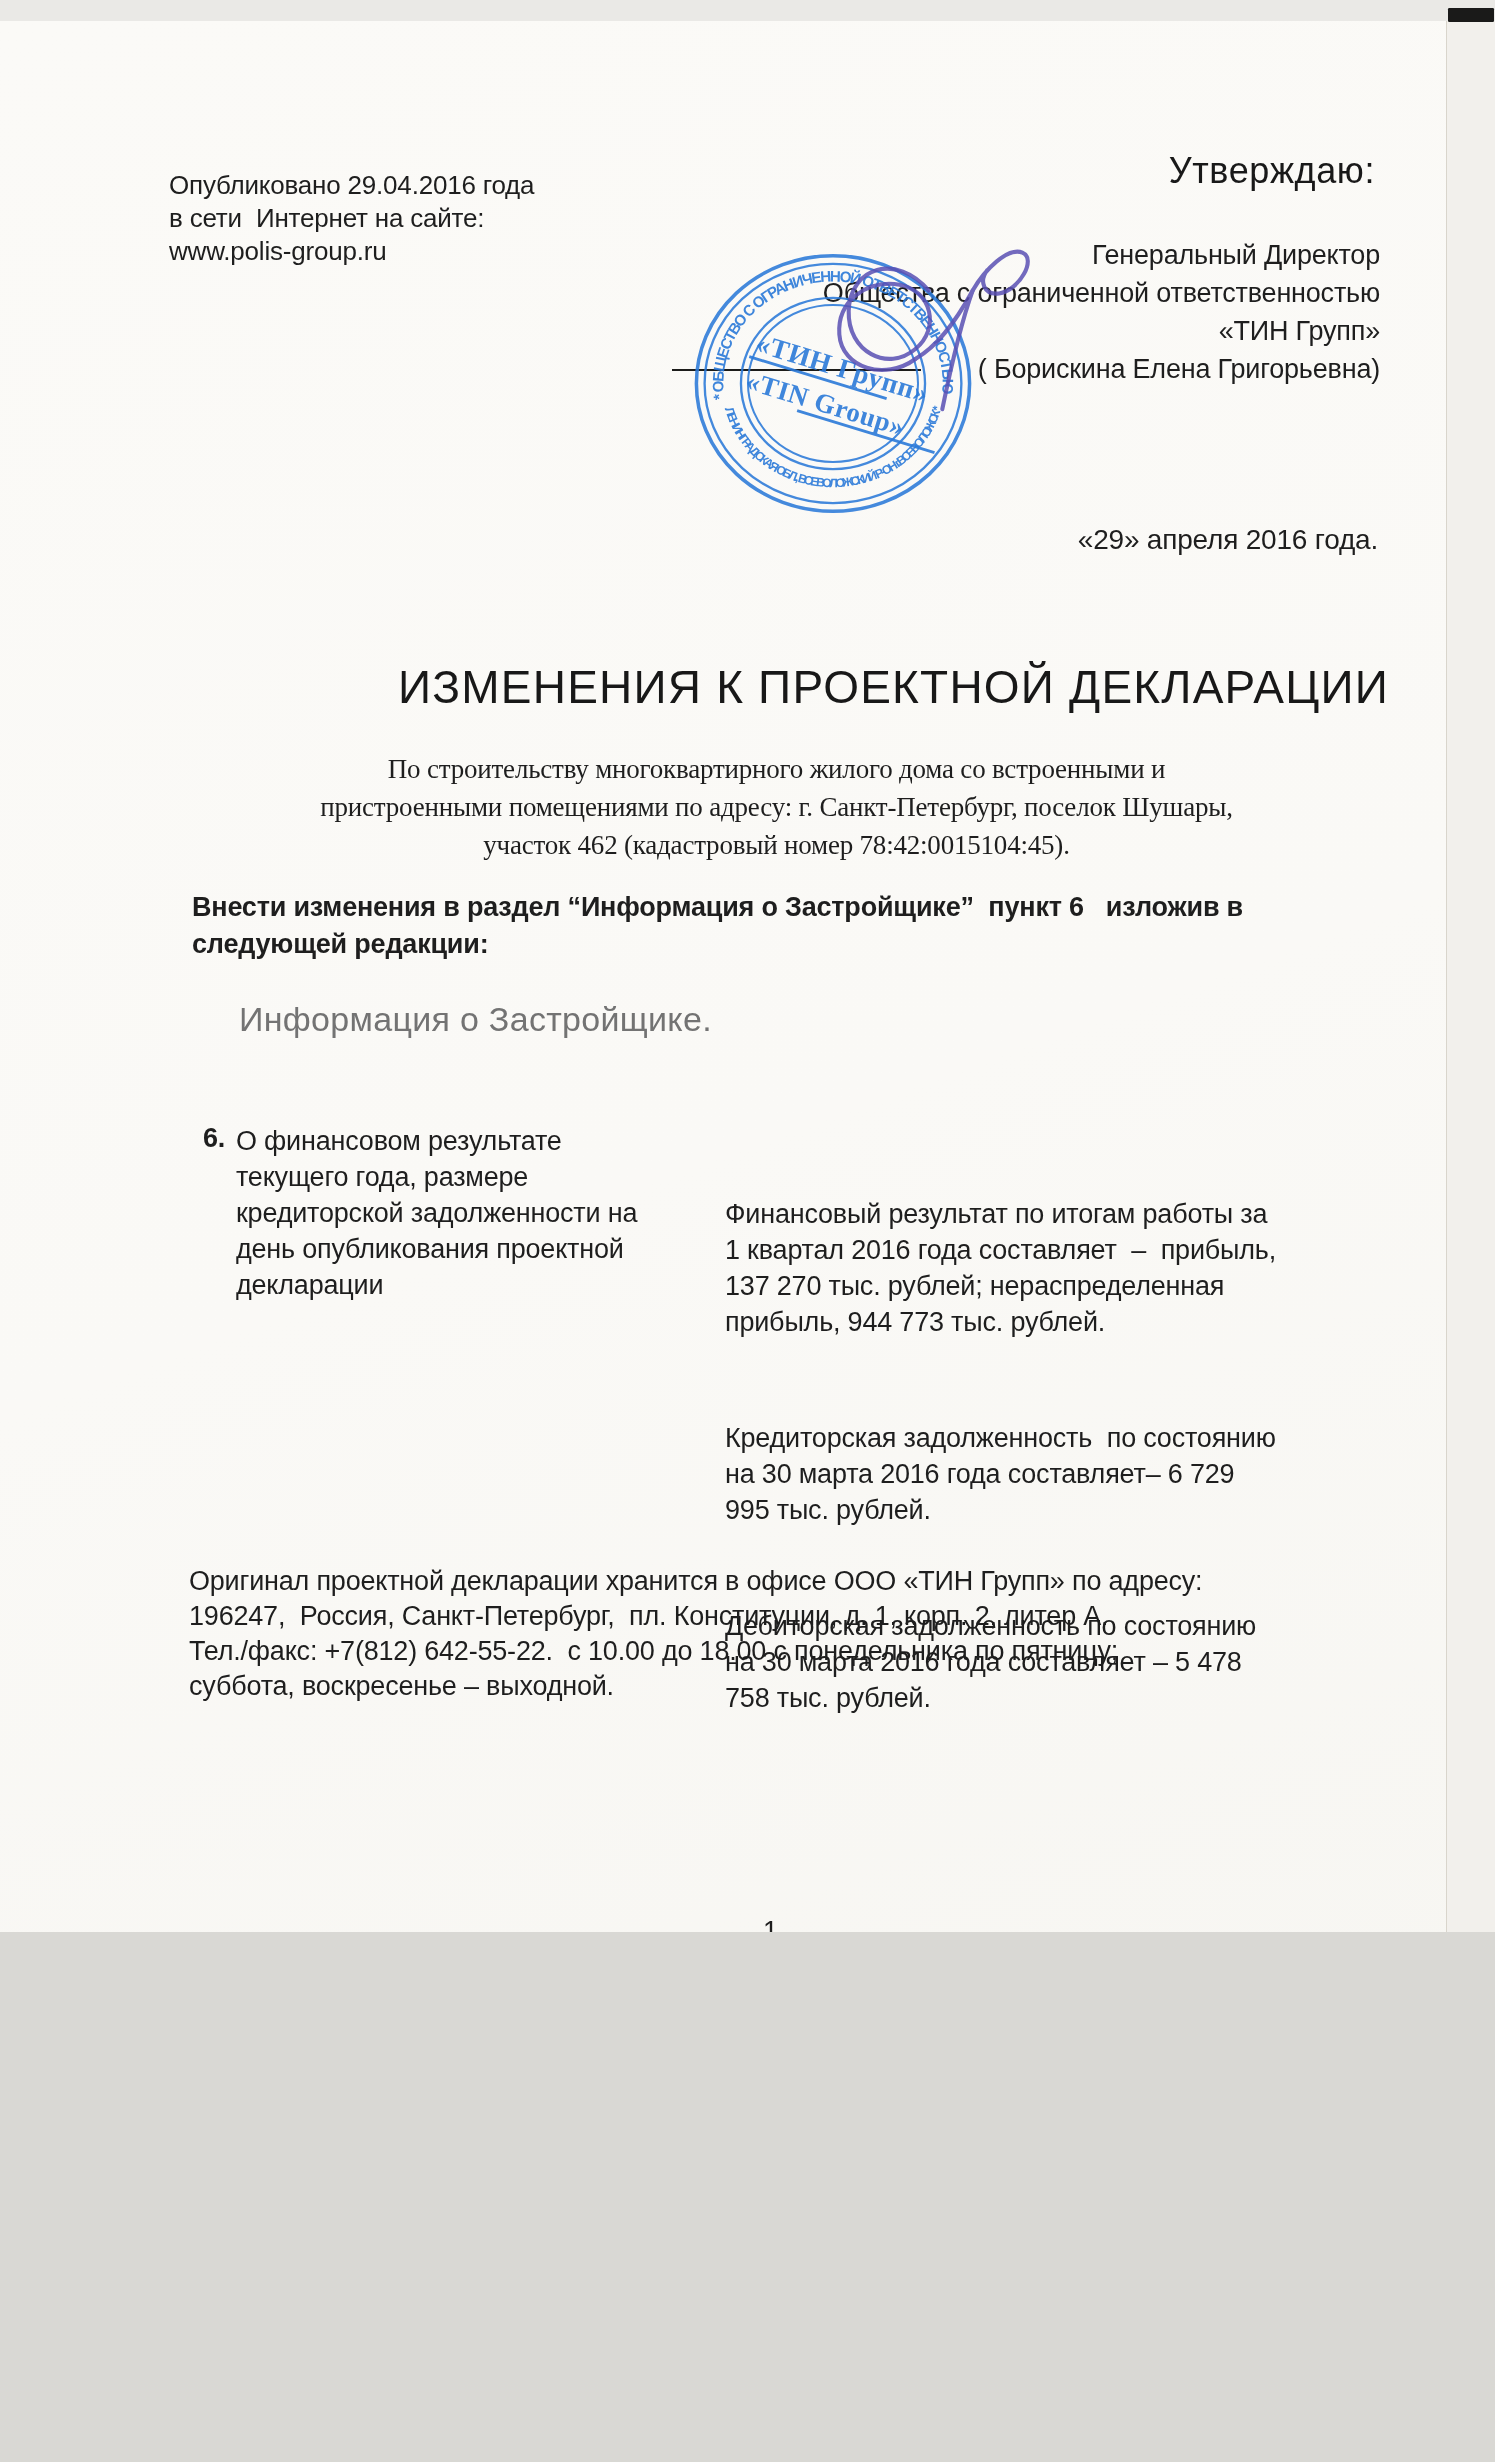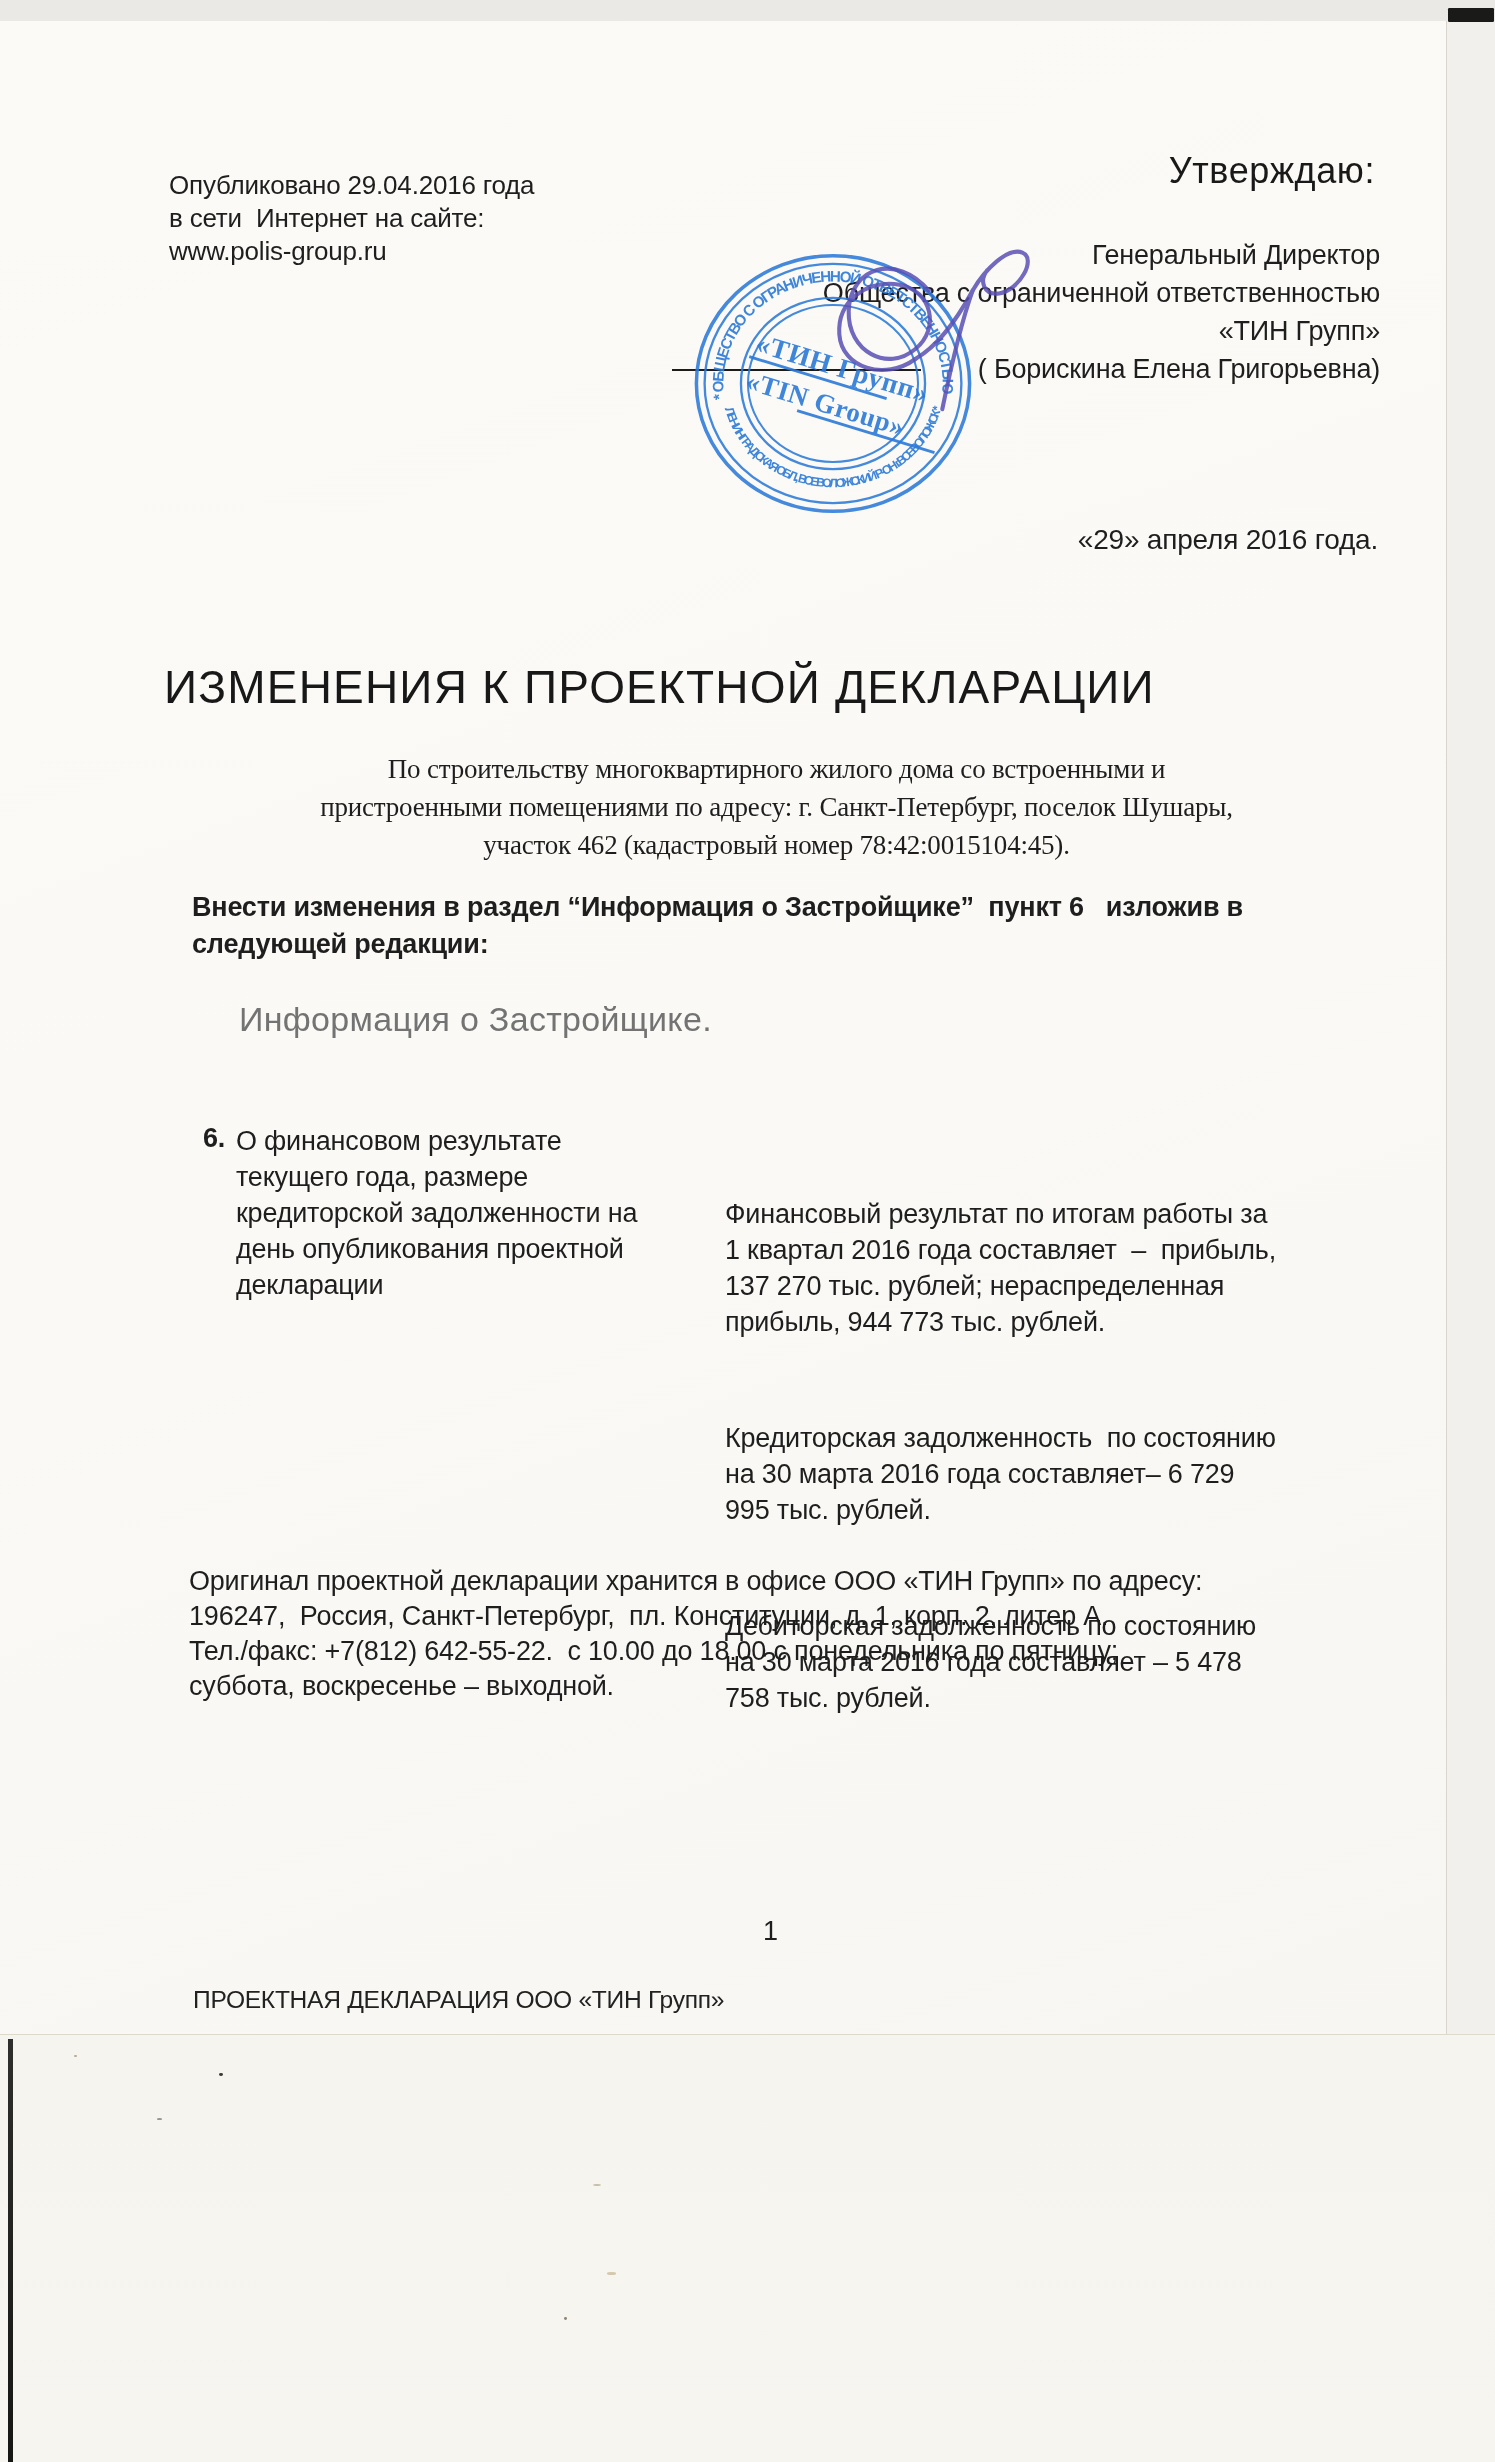--- a/index.html
+++ b/index.html
@@ -1,18 +1,18 @@
 <!DOCTYPE html>
 <html style="font-size:9.4px"><head>
 <meta charset="utf-8">
 <style>
   * { margin:0; padding:0; box-sizing:border-box; }
   body { background:#d9d8d4; font-family:"Liberation Sans",sans-serif; }
   .scan {
-    position:relative; width:1495px; height:2462px;
+    position:relative; width:1495px; height:1932px;
     background:#efedе9; background-color:#efede9; overflow:hidden;
   }
   .scanner-top-band { position:absolute; left:0; top:0; width:1495px; height:21px; background:#eae9e6; }
   .paper {
     position:absolute; left:0; top:21px; width:1447px; height:2013px;
     background:linear-gradient(160deg,#fbfaf7 0%,#faf9f6 55%,#f7f6f2 100%);
   }
   .right-strip { position:absolute; left:1447px; top:21px; width:48px; height:2013px; background:#f2f0ec; }
   .page-edge-right { position:absolute; left:1446px; top:21px; width:1.2px; height:2013px; background:#d9d5cc; }
   .second-sheet {
@@ -22,21 +22,21 @@
   }
   .corner-mark { position:absolute; left:1448px; top:8.2px; width:46px; height:14px; background:#1a1a19; border-radius:1.2px; }
   .edge-line { position:absolute; left:8.2px; top:2039px; width:4.7px; height:423px; background:linear-gradient(180deg,#2e2e2c,#161615); }
   .speck { position:absolute; border-radius:50%; }
 
   .txt { position:absolute; white-space:pre; color:#1e1e1e; letter-spacing:-0.2px; }
   .published { left:169px; top:169px; font-size:26px; line-height:33px; }
   .approve-label { right:120px; top:150px; font-size:36px; letter-spacing:0.6px; color:#191919; text-align:right; }
   .approve-lines { right:115px; top:236px; font-size:27px; line-height:38px; text-align:right; }
   .approve-date { right:117px; top:524px; font-size:28px; text-align:right; }
-  .doc-title { left:164px; top:660px; width:1225px; text-align:left; font-size:46px; letter-spacing:1.2px; color:#181818; }
+  .doc-title { left:164px; top:660px; width:1225px; text-align:right; font-size:46px; letter-spacing:1.2px; color:#181818; }
   .doc-subtitle { left:164px; top:750px; width:1225px; text-align:center; font-size:27px; line-height:38px;font-family:Liberation Serif, serif; }
   .amendment { left:192px; top:889px; font-size:27px; line-height:37px;font-weight:bold; }
   .section-heading { left:239px; top:993px; font-size:34px; letter-spacing:0.3px; color:#737373;margin-top:7px; }
   .item-number { left:203px; top:1123px; font-size:27px; font-weight:bold; }
   .item-label { left:236px; top:1123px; font-size:27px; line-height:36px; }
   .item-value { left:725px; top:1124px; font-size:27px; line-height:36px; }
   .item-value .para { white-space:pre; margin-bottom:8.2px; }
   .original-location { left:189px; top:1564px; font-size:27px; line-height:35px; }
   .page-number { left:763px; top:1916px; font-size:27px; }
   .footer-note { left:193px; top:1954px; font-size:24.6px; letter-spacing:-0.3px; color:#222;margin-top:32px; }

